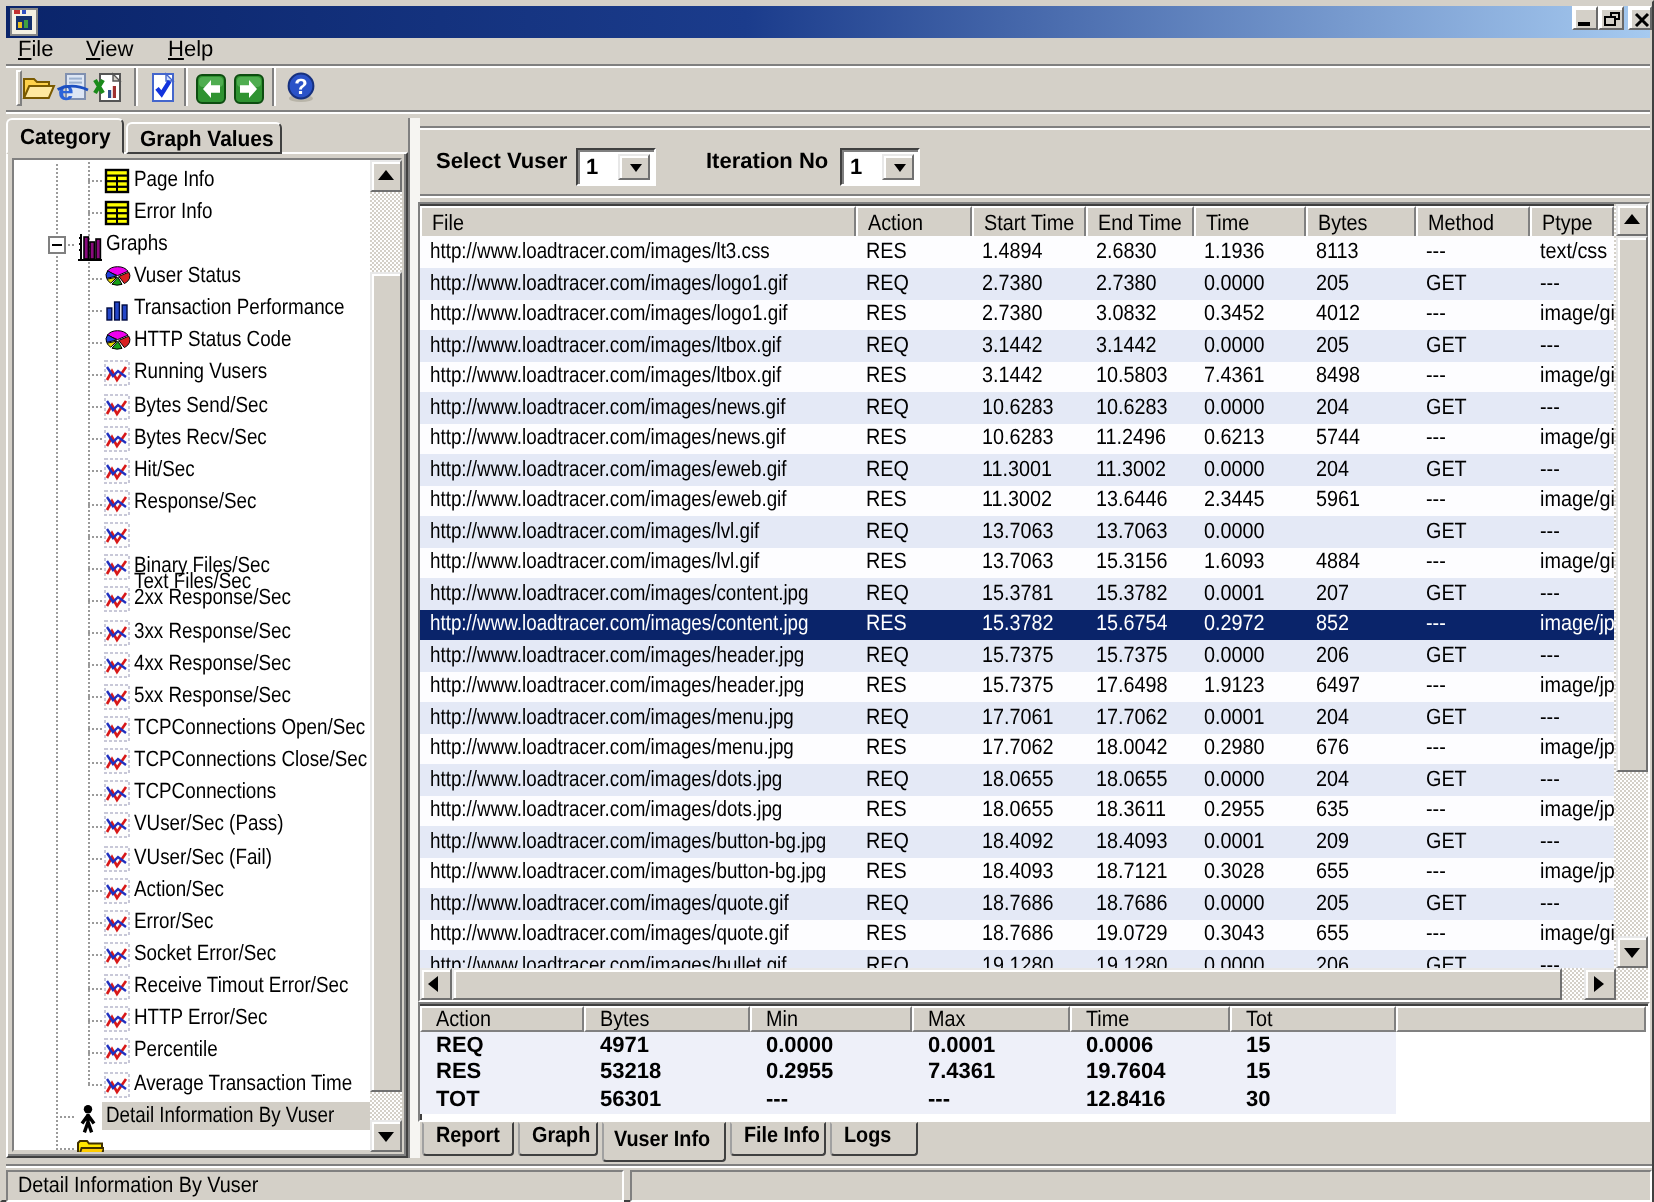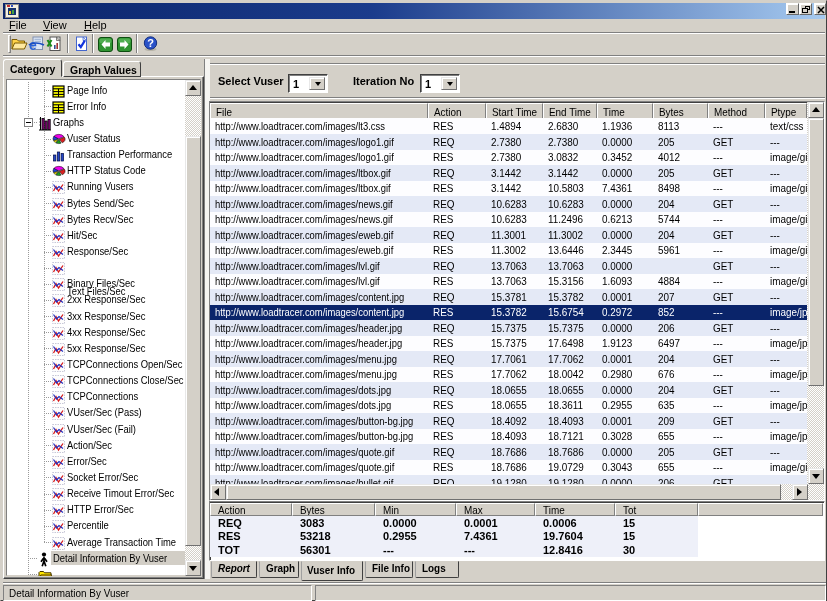--- a/index.html
+++ b/index.html
@@ -615,21 +615,21 @@
 <div class="abs" style="left:208px;top:500px;width:616px;height:60px;background:#fff;border:1px solid;border-color:#808080 #fff #fff #808080;box-shadow:inset 1px 1px 0 #404040;"></div>
 <div class="abs f11" style="left:209px;top:502px;width:82px;height:13px;background:#d4d0c8;border:1px solid;border-color:#fff #808080 #808080 #fff;padding:1px 0 0 7px;overflow:hidden;"><span class="sx9">Action</span></div>
 <div class="abs f11" style="left:291px;top:502px;width:83px;height:13px;background:#d4d0c8;border:1px solid;border-color:#fff #808080 #808080 #fff;padding:1px 0 0 7px;overflow:hidden;"><span class="sx9">Bytes</span></div>
 <div class="abs f11" style="left:374px;top:502px;width:81px;height:13px;background:#d4d0c8;border:1px solid;border-color:#fff #808080 #808080 #fff;padding:1px 0 0 7px;overflow:hidden;"><span class="sx9">Min</span></div>
 <div class="abs f11" style="left:455px;top:502px;width:79px;height:13px;background:#d4d0c8;border:1px solid;border-color:#fff #808080 #808080 #fff;padding:1px 0 0 7px;overflow:hidden;"><span class="sx9">Max</span></div>
 <div class="abs f11" style="left:534px;top:502px;width:80px;height:13px;background:#d4d0c8;border:1px solid;border-color:#fff #808080 #808080 #fff;padding:1px 0 0 7px;overflow:hidden;"><span class="sx9">Time</span></div>
 <div class="abs f11" style="left:614px;top:502px;width:83px;height:13px;background:#d4d0c8;border:1px solid;border-color:#fff #808080 #808080 #fff;padding:1px 0 0 7px;overflow:hidden;"><span class="sx9">Tot</span></div>
 <div class="abs" style="left:697px;top:502px;width:125px;height:13px;background:#d4d0c8;border:1px solid;border-color:#fff #808080 #808080 #fff;"></div>
 <div class="abs f11" style="left:209px;top:515.0px;width:488px;height:13.5px;background:#eef0f9;font-weight:bold;">
       <div class="abs" style="left:8px;top:1.5px;">REQ</div>
-      <div class="abs" style="left:90px;top:1.5px;">3083</div>
+      <div class="abs" style="left:90px;top:1.5px;">4971</div>
       <div class="abs" style="left:173px;top:1.5px;">0.0000</div>
       <div class="abs" style="left:254px;top:1.5px;">0.0001</div>
       <div class="abs" style="left:333px;top:1.5px;">0.0006</div>
       <div class="abs" style="left:413px;top:1.5px;">15</div>
     </div>
 <div class="abs f11" style="left:209px;top:528.5px;width:488px;height:13.5px;background:#eef0f9;font-weight:bold;">
       <div class="abs" style="left:8px;top:1.5px;">RES</div>
       <div class="abs" style="left:90px;top:1.5px;">53218</div>
       <div class="abs" style="left:173px;top:1.5px;">0.2955</div>
       <div class="abs" style="left:254px;top:1.5px;">7.4361</div>
@@ -638,21 +638,21 @@
     </div>
 <div class="abs f11" style="left:209px;top:542.0px;width:488px;height:13.5px;background:#eef0f9;font-weight:bold;">
       <div class="abs" style="left:8px;top:1.5px;">TOT</div>
       <div class="abs" style="left:90px;top:1.5px;">56301</div>
       <div class="abs" style="left:173px;top:1.5px;">---</div>
       <div class="abs" style="left:254px;top:1.5px;">---</div>
       <div class="abs" style="left:333px;top:1.5px;">12.8416</div>
       <div class="abs" style="left:413px;top:1.5px;">30</div>
     </div>
 <div class="abs" style="left:210px;top:560px;width:46px;height:17px;background:#d4d0c8;border:1px solid;border-color:#d4d0c8 #404040 #404040 #a0a0a0;border-radius:0 0 2px 2px;z-index:2;"></div>
-<div class="abs f11" style="left:217px;top:562px;font-weight:bold;z-index:4;font-style:italic;"><span class="sx9">Report</span></div>
+<div class="abs f11" style="left:217px;top:562px;font-weight:bold;z-index:4;"><span class="sx9">Report</span></div>
 <div class="abs" style="left:258px;top:560px;width:40px;height:17px;background:#d4d0c8;border:1px solid;border-color:#d4d0c8 #404040 #404040 #a0a0a0;border-radius:0 0 2px 2px;z-index:2;"></div>
 <div class="abs f11" style="left:265px;top:562px;font-weight:bold;z-index:4;"><span class="sx9">Graph</span></div>
 <div class="abs" style="left:300px;top:560px;width:62px;height:20px;background:#d4d0c8;border:1px solid;border-color:#d4d0c8 #404040 #404040 #a0a0a0;border-radius:0 0 2px 2px;z-index:3;"></div>
 <div class="abs f11" style="left:306px;top:564px;font-weight:bold;z-index:4;"><span class="sx9">Vuser Info</span></div>
 <div class="abs" style="left:364px;top:560px;width:48px;height:17px;background:#d4d0c8;border:1px solid;border-color:#d4d0c8 #404040 #404040 #a0a0a0;border-radius:0 0 2px 2px;z-index:2;"></div>
 <div class="abs f11" style="left:371px;top:562px;font-weight:bold;z-index:4;"><span class="sx9">File Info</span></div>
 <div class="abs" style="left:414px;top:560px;width:44px;height:17px;background:#d4d0c8;border:1px solid;border-color:#d4d0c8 #404040 #404040 #a0a0a0;border-radius:0 0 2px 2px;z-index:2;"></div>
 <div class="abs f11" style="left:421px;top:562px;font-weight:bold;z-index:4;"><span class="sx9">Logs</span></div>
 <div class="abs" style="left:2px;top:581px;width:823px;height:1px;background:#808080;"></div>
 <div class="abs" style="left:2px;top:582px;width:823px;height:1px;background:#fff;"></div>

